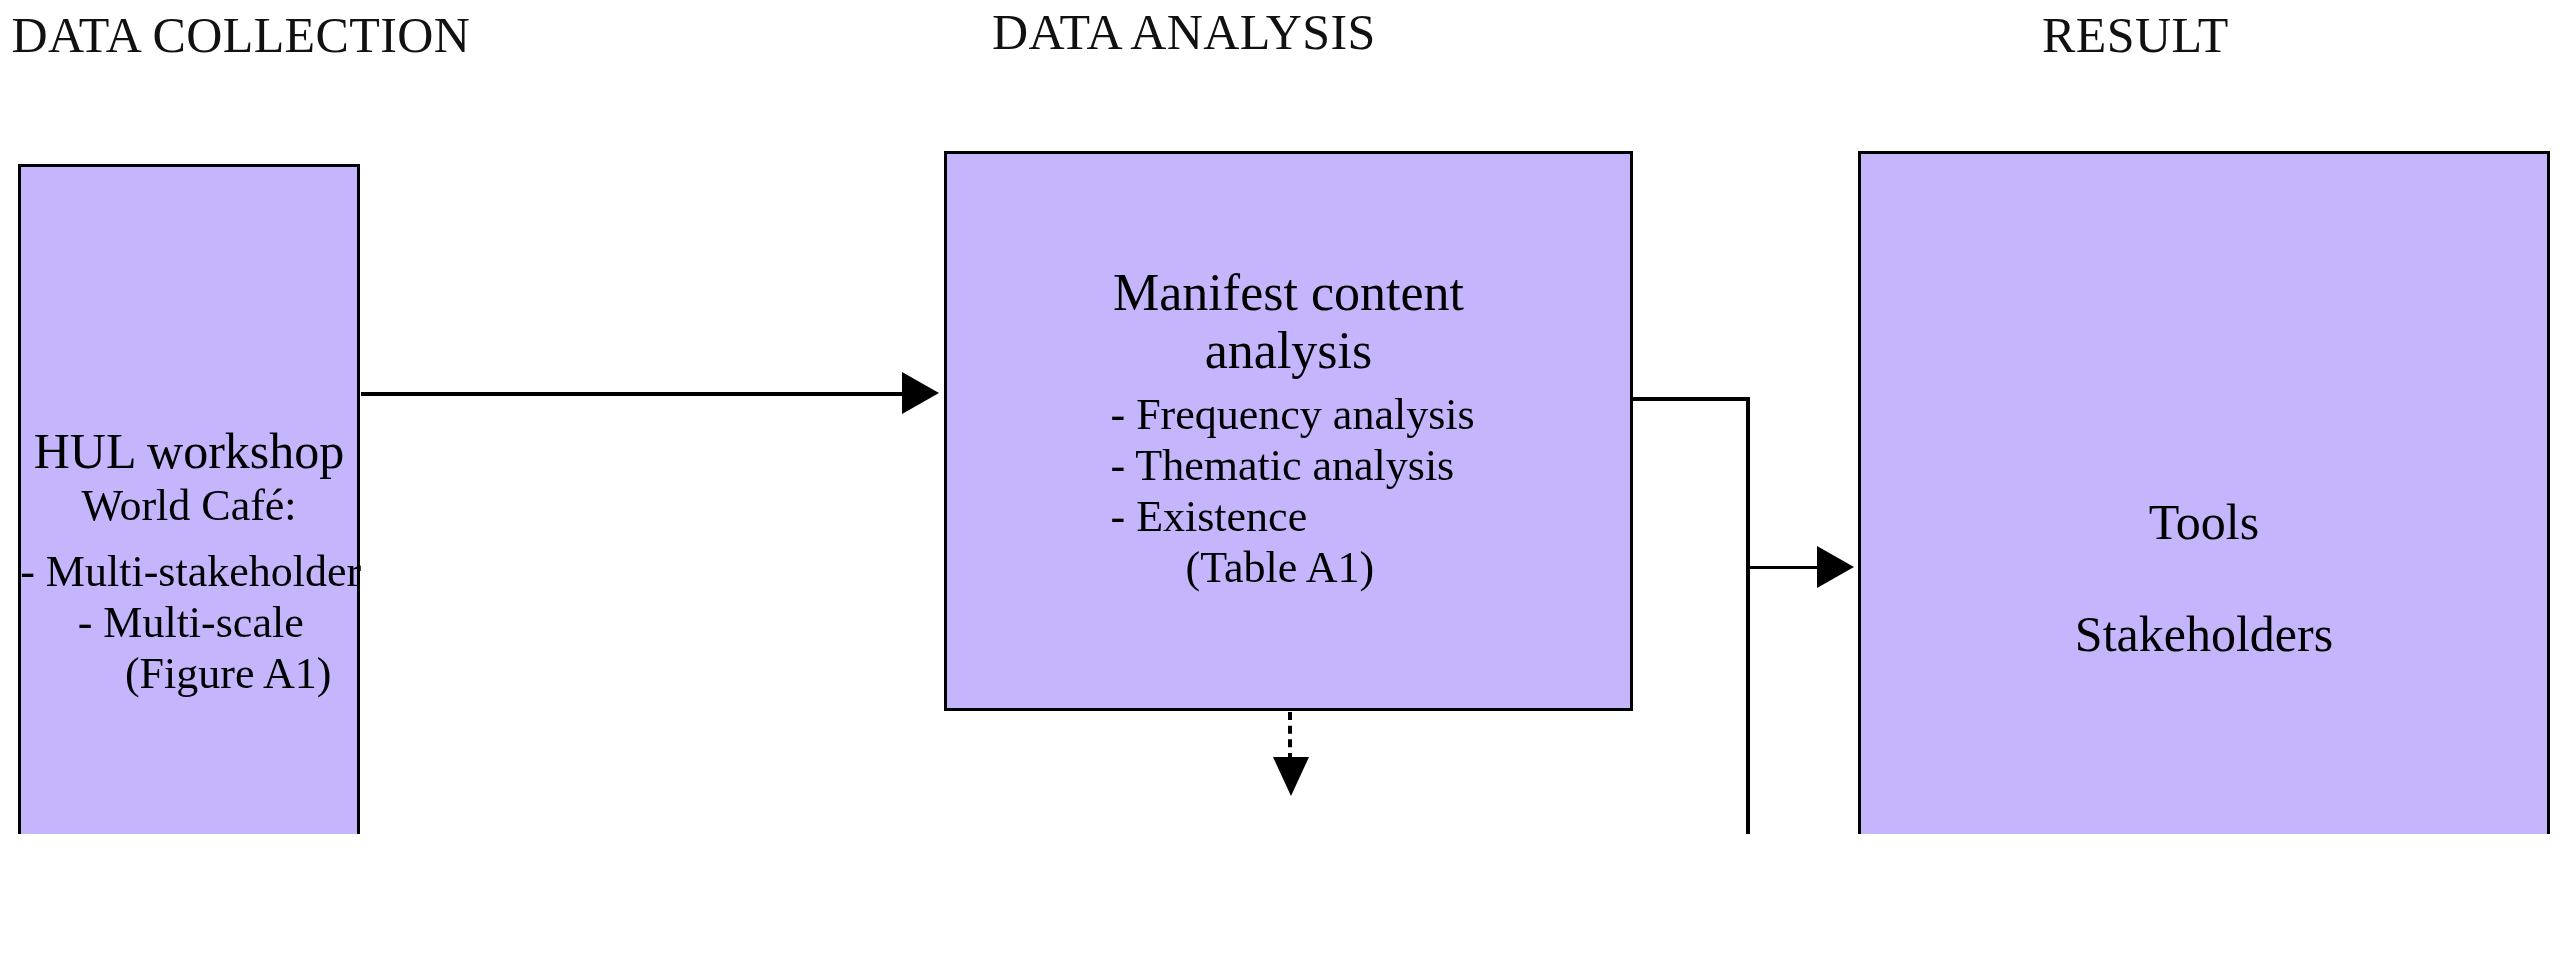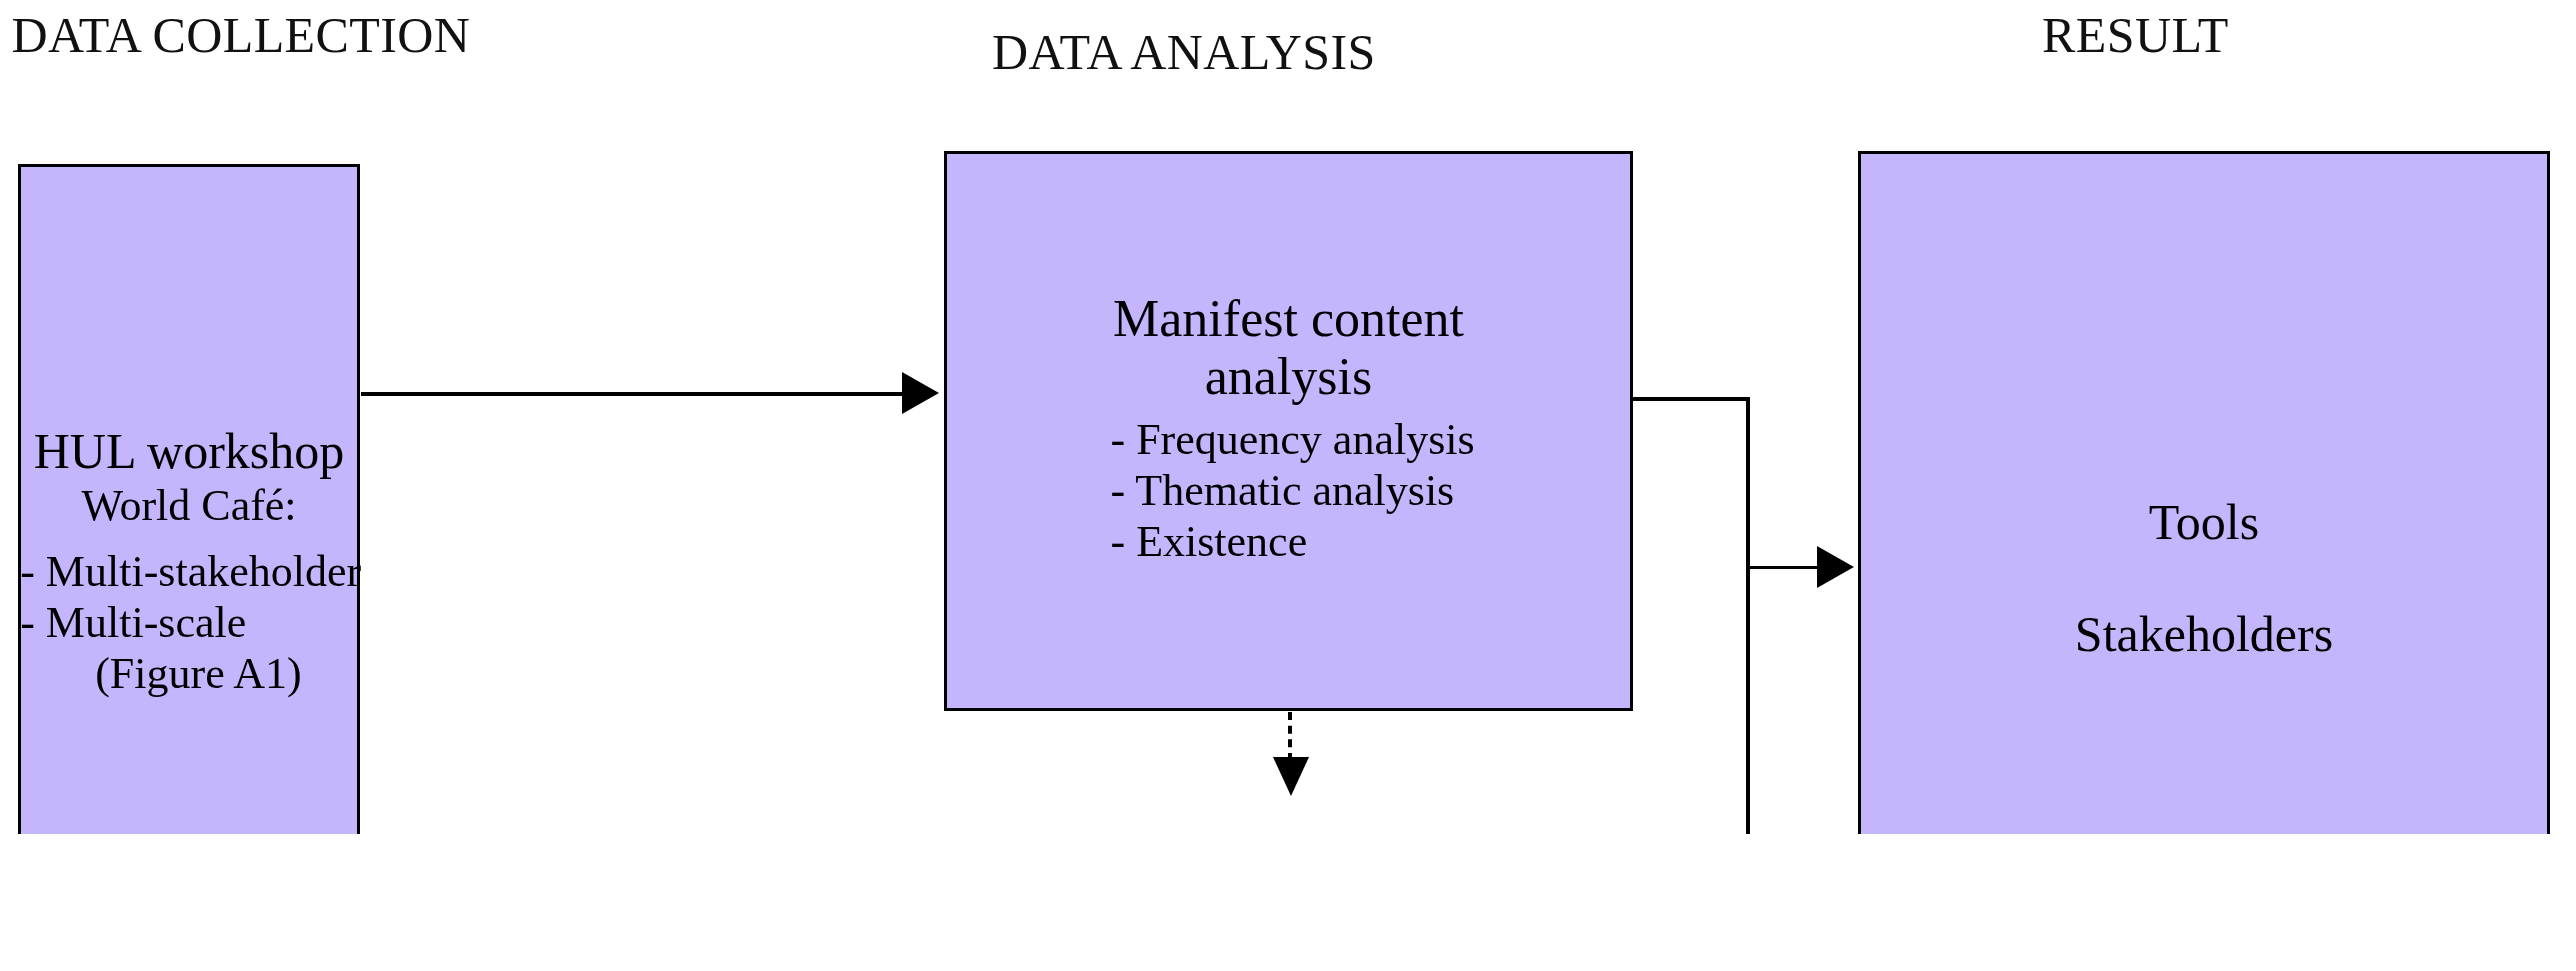--- a/index.html
+++ b/index.html
@@ -21,21 +21,21 @@
   
   .col-header {
     position: absolute;
     font-size: 50px;
     line-height: 1;
     letter-spacing: 0.4px;
     white-space: nowrap;
     color: #111111;
   }
   #hdr-collection { left: 11.4px;   top: 9.8px; }
-  #hdr-analysis   { left: 992px; top: 27px; }
+  #hdr-analysis   { left: 992px; top: 7px; }
   #hdr-result     { left: 2042px; top: 9.8px; }
 
   
   .box {
     position: absolute;
     box-sizing: border-box;
     border: 3.3px solid #000000;
     background: #c4b5fd;
     display: flex;
     flex-direction: column;
@@ -77,21 +77,21 @@
     font-size: 44px;
     line-height: 1.16;
     white-space: nowrap;
     padding-left: 75px;
   }
 
   
   #box-collection .box-inner { width: 100%; align-items: center; }
   #collection-title { font-size: 50px; line-height: 1.1; margin-bottom: 1.6px; }
   #collection-subtitle { font-size: 44px; line-height: 1.16; margin-bottom: 14.7px; }
-  #box-collection .bullet-list { margin-left: 3.3px; }
+  #box-collection .bullet-list { margin-left: 3.3px; text-align: center; }
 
   
   #analysis-title { margin-top: -4.9px; margin-bottom: 8.1px; }
   #box-analysis .bullet-list { margin-left: 8.1px; }
 
   
   #mapping-label { font-size: 50px; line-height: 1; }
 
   
   #box-result .box-inner { width: 100%; gap: 0; }
@@ -169,20 +169,21 @@
   </div>
 
   <div class="box" id="box-analysis">
     <div class="box-inner">
       <div class="title-lg" id="analysis-title">Manifest content
 analysis</div>
       <ul class="bullet-list">
         <li>- Frequency analysis</li>
         <li>- Thematic analysis</li>
         <li>- Existence</li>
+        <li class="note-line">(Table A1)</li>
       </ul>
     </div>
   </div>
 
 
   <div class="box" id="box-result">
     <div class="box-inner">
       <div id="result-line-1">Tools</div>
       <div id="result-line-2">Stakeholders</div>
     </div>

